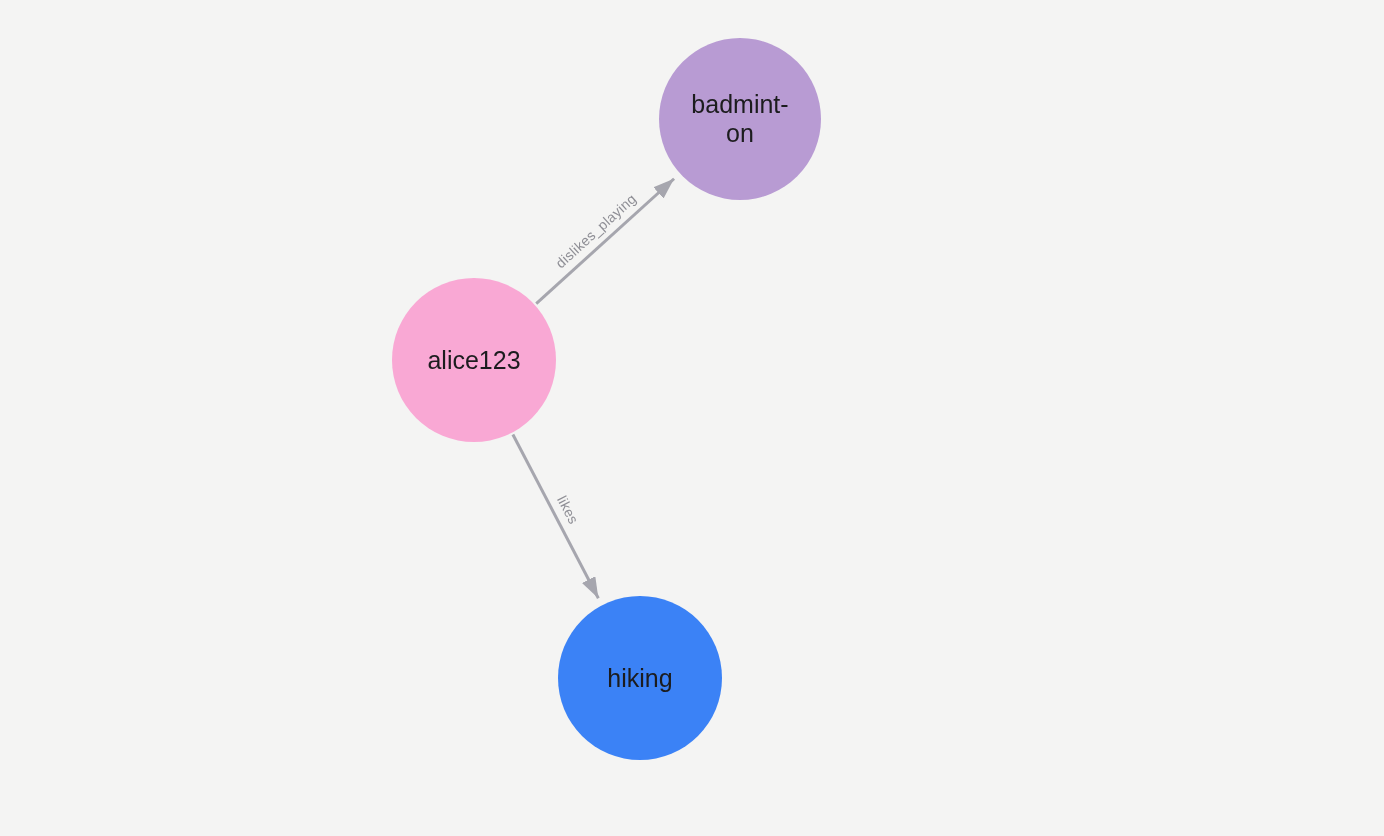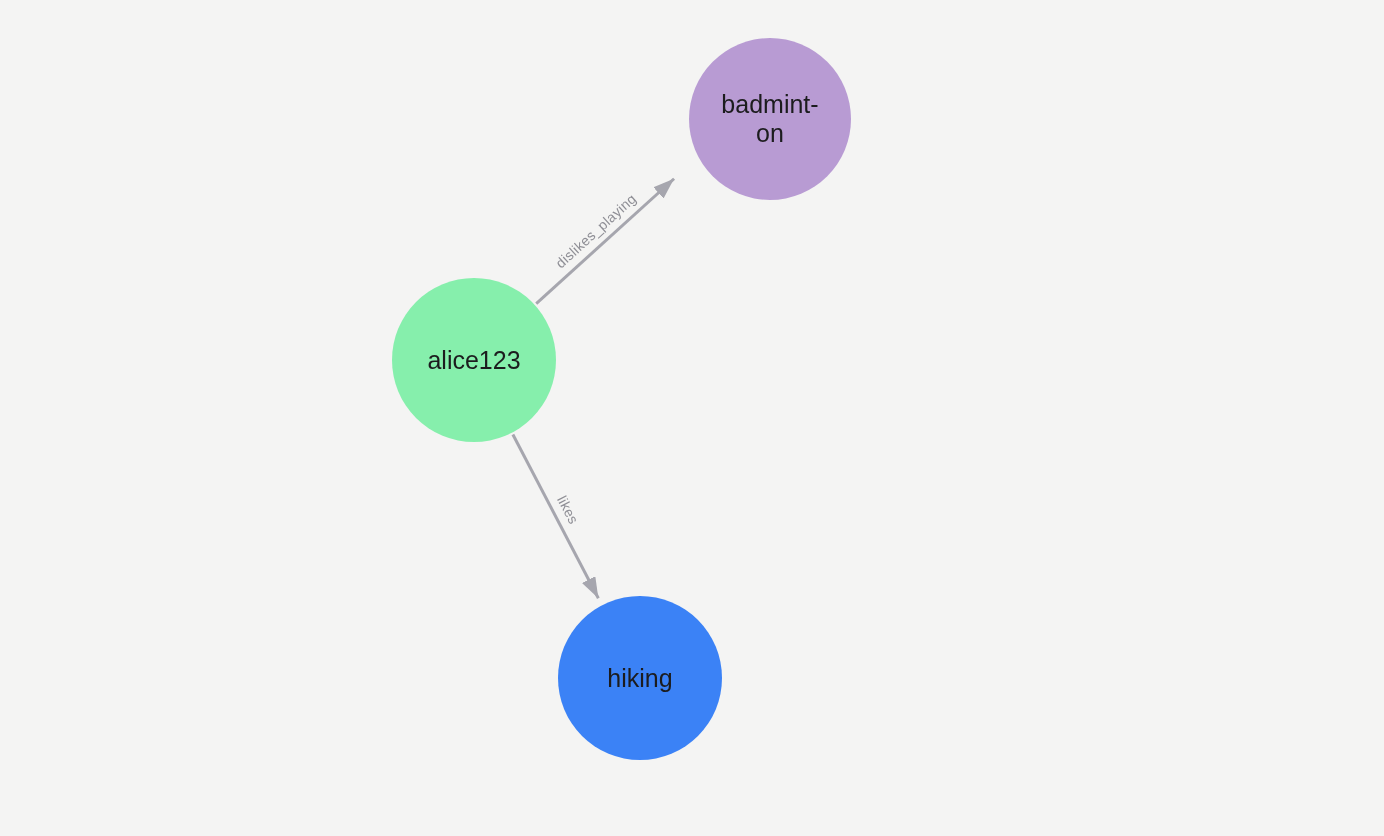--- a/index.html
+++ b/index.html
@@ -66,25 +66,25 @@
       <line class="edge-line" marker-end="url(#arrowhead)" x1="536.250181337021" y1="303.6003996157065" x2="674.0444507262515" y2="178.75671945478715" stroke="#a6a6ae"></line>
       <text class="edge-label" x="605.1473160316363" y="232.17855953524685" transform="rotate(-42.177050788958866 605.1473160316363 241.17855953524685)" fill="#8e8e95">dislikes_playing</text>
     </g>
 
     <g>
       <line class="edge-line" marker-end="url(#arrowhead)" x1="512.871549064861" y1="434.4647747146132" x2="598.3519117162203" y2="598.2163128057715" stroke="#a6a6ae"></line>
       <text class="edge-label" x="555.6117303905407" y="507.3405437601923" transform="rotate(62.434874694799305 555.6117303905407 516.3405437601923)" fill="#8e8e95">likes</text>
     </g>
   </svg>
 
-  <div class="node" style="left: 392px; top: 278px; width: 164px; height: 164px; background: #86efac;">
+  <div class="node" style="left: 392px; top: 278px; width: 164px; height: 164px; background: #f9a8d4;">
     <span class="node-label">alice123</span>
   </div>
 
-  <div class="node" style="left: 689px; top: 38px; width: 162px; height: 162px; background: rgb(184, 155, 211);">
+  <div class="node" style="left: 659px; top: 38px; width: 162px; height: 162px; background: rgb(184, 155, 211);">
     <span class="node-label">badmint-
 on</span>
   </div>
 
   <div class="node" style="left: 558px; top: 596px; width: 164px; height: 164px; background: #3b82f6;">
     <span class="node-label">hiking</span>
   </div>
 
 </div>
 

